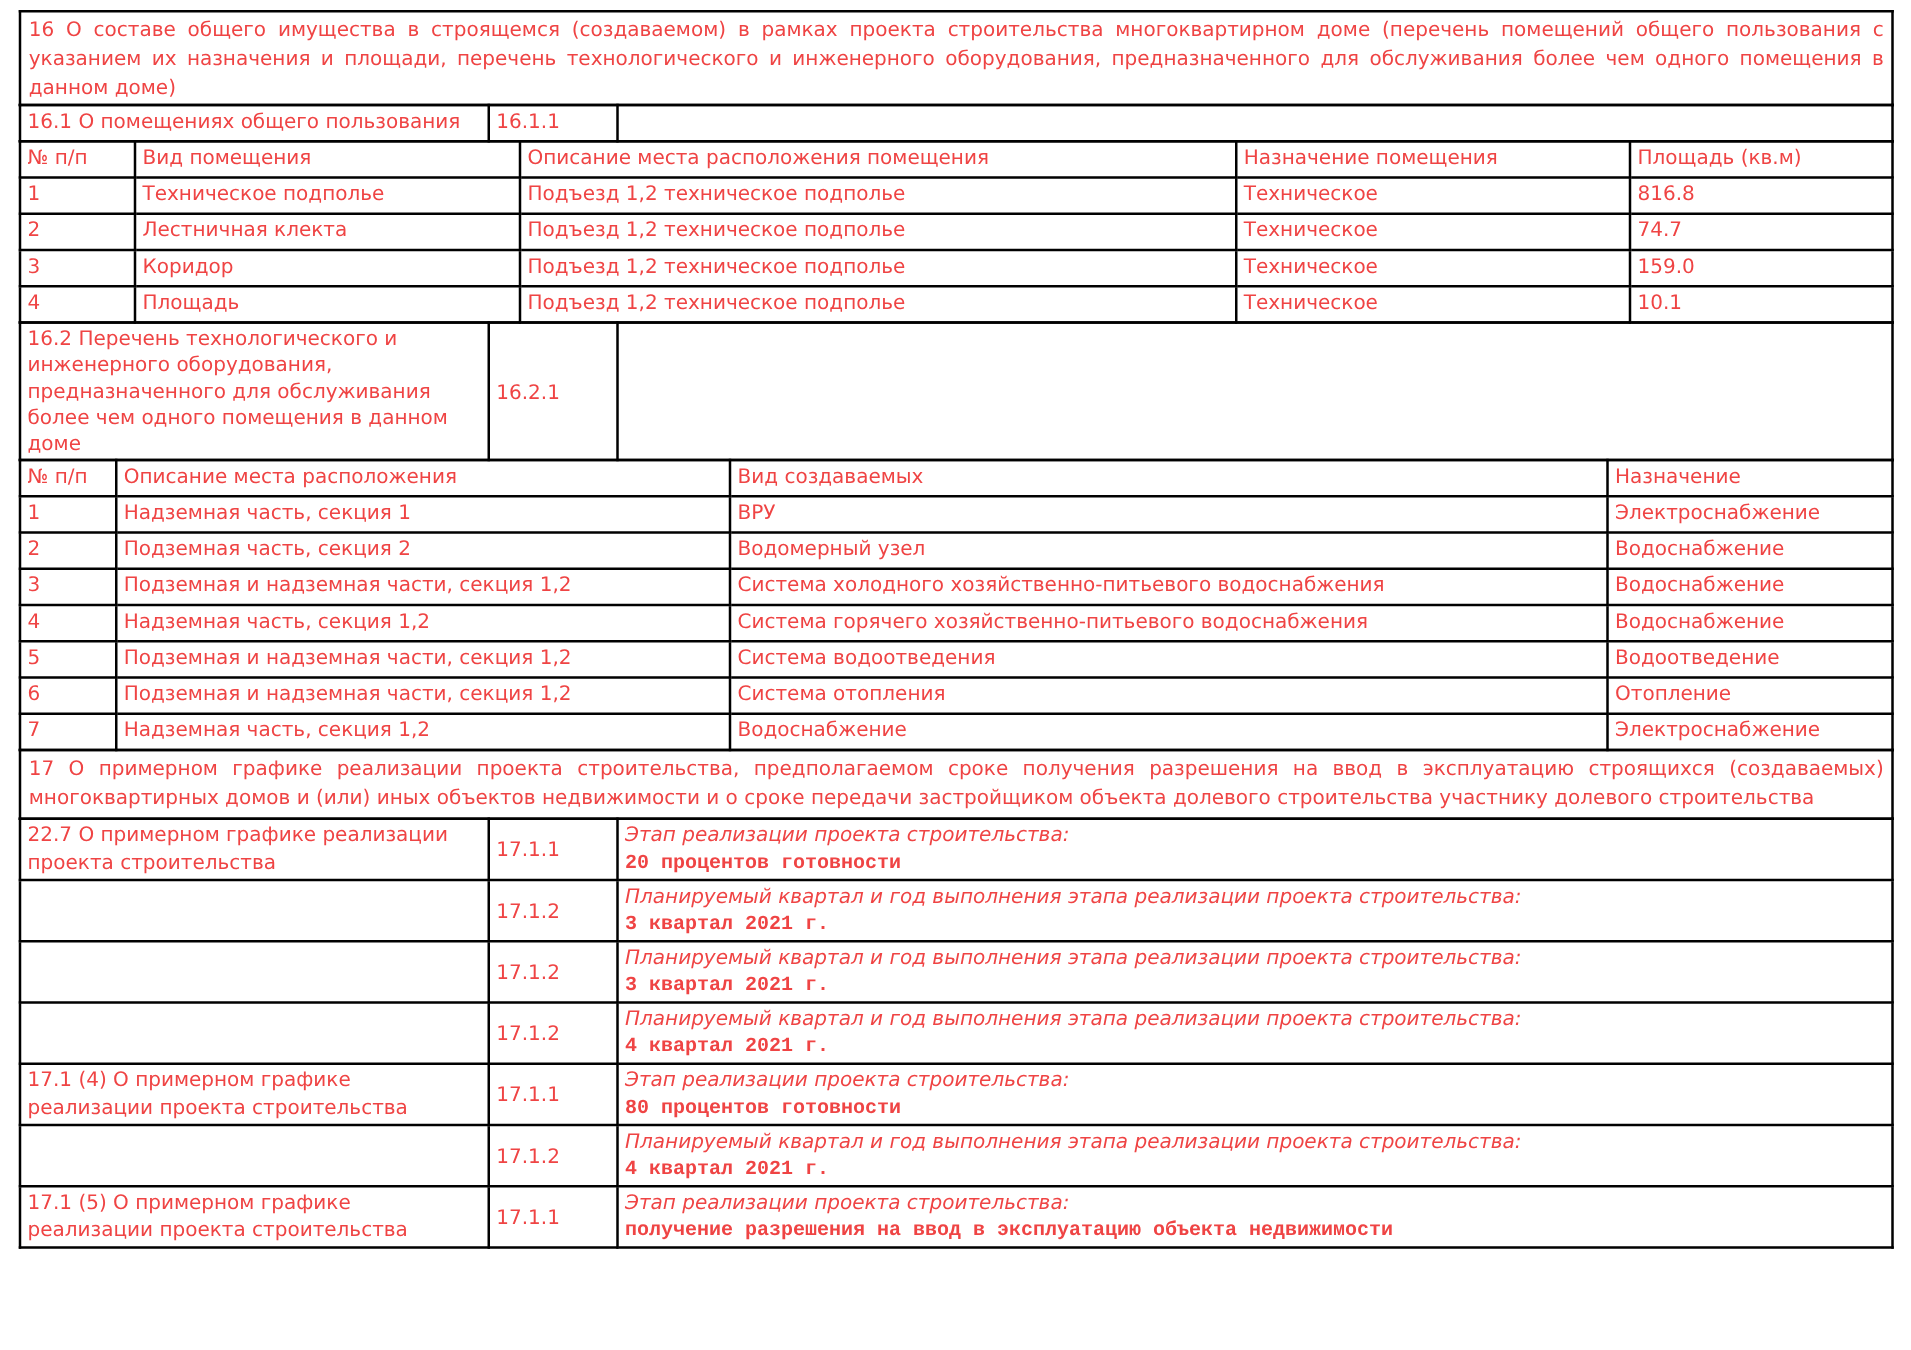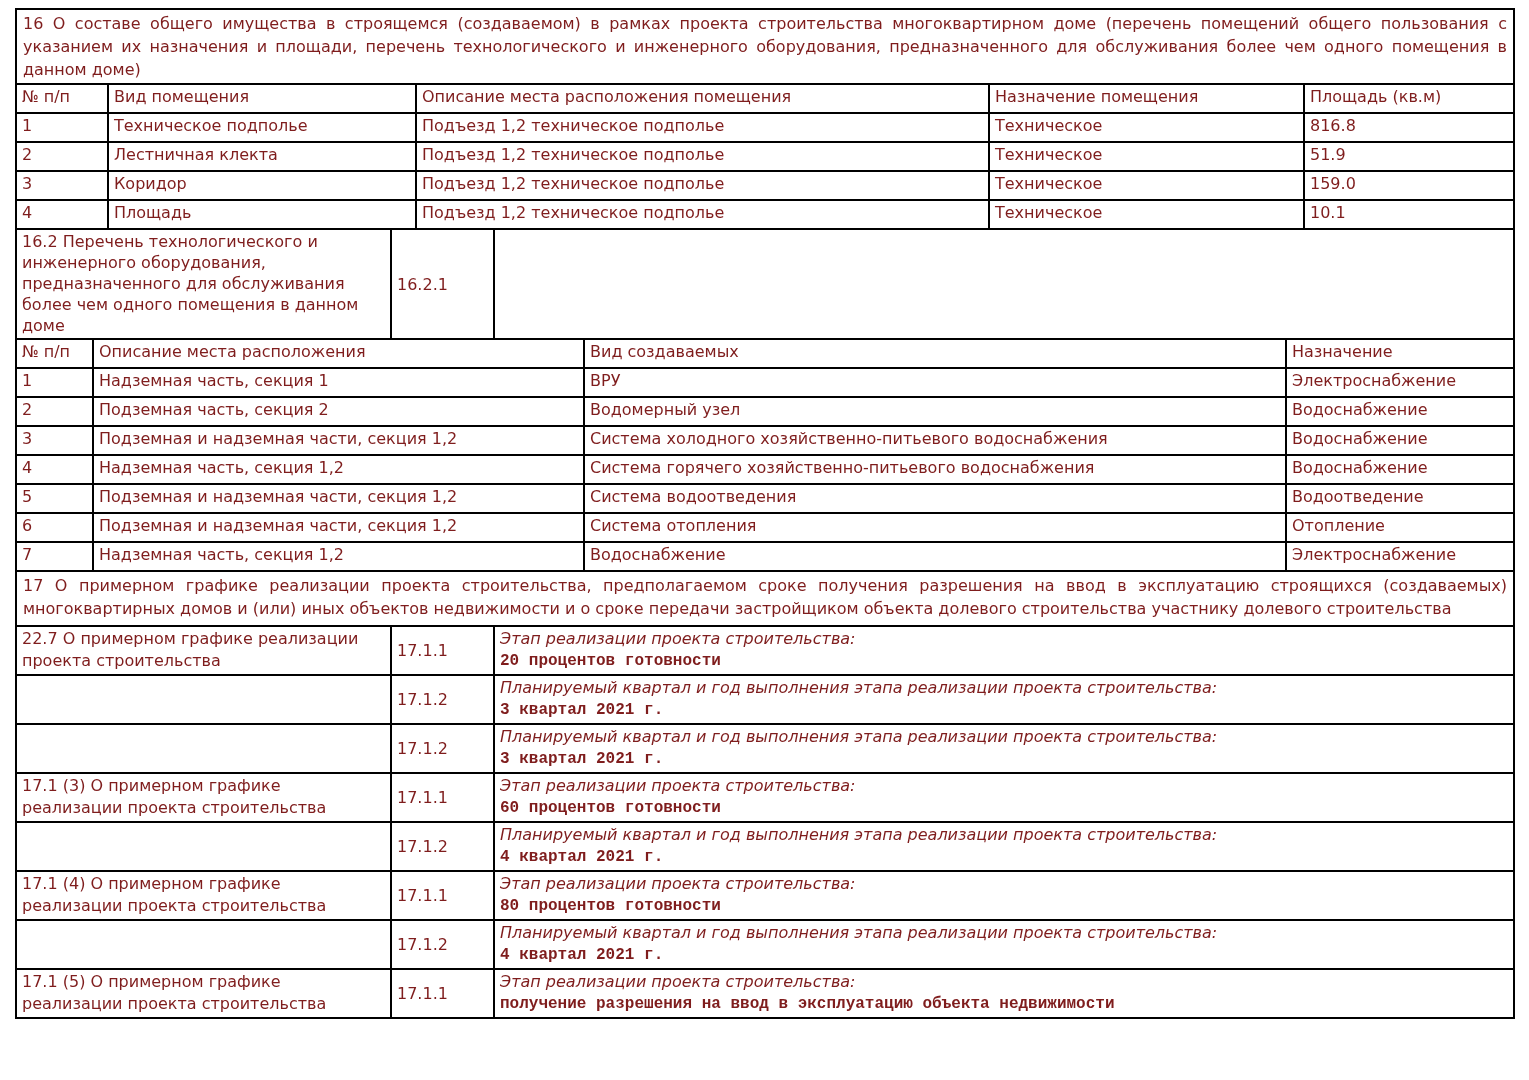--- a/index.html
+++ b/index.html
@@ -7,21 +7,21 @@
     padding: 0;
     background: #ffffff;
   }
   .page {
     position: relative;
     width: 1529px;
     height: 1080px;
     background: #ffffff;
     font-family: "DejaVu Sans", "Liberation Sans", sans-serif;
     font-size: 16px;
-    color: #7f1d1d;
+    color: #ef4444;
     overflow: hidden;
   }
   .doc {
     padding: 8px 16px 0 15px;
   }
   table.tbl {
     border-collapse: collapse;
     table-layout: fixed;
     width: 1498px;
   }
@@ -58,20 +58,34 @@
       <colgroup>
           <col style="width:1498px">
         </colgroup>
       <tbody>
           <tr>
         <td class="title-cell h49">16 О составе общего имущества в строящемся (создаваемом) в рамках проекта строительства многоквартирном доме (перечень помещений общего пользования с указанием их назначения и площади, перечень технологического и инженерного оборудования, предназначенного для обслуживания более чем одного помещения в данном доме)</td>
       </tr>
     </tbody>
       </table>
 
+    <table class="tbl">
+      <colgroup>
+          <col style="width:375px">
+          <col style="width:103px">
+          <col style="width:1020px">
+        </colgroup>
+      <tbody>
+          <tr>
+        <td class="h25">16.1 О помещениях общего пользования</td>
+        <td class="h25">16.1.1</td>
+        <td class="h25"></td>
+      </tr>
+    </tbody>
+      </table>
 
     <table class="tbl">
       <colgroup>
           <col style="width:92px">
           <col style="width:308px">
           <col style="width:573px">
           <col style="width:315px">
           <col style="width:210px">
         </colgroup>
       <tbody>
@@ -87,21 +101,21 @@
         <td class="h25">Техническое подполье</td>
         <td class="h25">Подъезд 1,2 техническое подполье</td>
         <td class="h25">Техническое</td>
         <td class="h25">816.8</td>
       </tr>
       <tr>
         <td class="h25">2</td>
         <td class="h25">Лестничная клекта</td>
         <td class="h25">Подъезд 1,2 техническое подполье</td>
         <td class="h25">Техническое</td>
-        <td class="h25">51.9</td>
+        <td class="h25">74.7</td>
       </tr>
       <tr>
         <td class="h25">3</td>
         <td class="h25">Коридор</td>
         <td class="h25">Подъезд 1,2 техническое подполье</td>
         <td class="h25">Техническое</td>
         <td class="h25">159.0</td>
       </tr>
       <tr>
         <td class="h25">4</td>
@@ -226,28 +240,20 @@
       <tr>
         <td class="h45"></td>
         <td class="h45 code-mid">17.1.2</td>
         <td class="h45">
           <div class="plain-line">Планируемый квартал и год выполнения этапа реализации проекта строительства:</div>
           <div class="bold-line">3 квартал 2021 г.</div>
         </td>
       </tr>
 
       <tr>
-        <td class="h45">17.1 (3) О примерном графике реализации проекта строительства</td>
-        <td class="h45 code-mid">17.1.1</td>
-        <td class="h45">
-          <div class="plain-line">Этап реализации проекта строительства:</div>
-          <div class="bold-line">60 процентов готовности</div>
-        </td>
-      </tr>
-      <tr>
         <td class="h45"></td>
         <td class="h45 code-mid">17.1.2</td>
         <td class="h45">
           <div class="plain-line">Планируемый квартал и год выполнения этапа реализации проекта строительства:</div>
           <div class="bold-line">4 квартал 2021 г.</div>
         </td>
       </tr>
 
       <tr>
         <td class="h45">17.1 (4) О примерном графике реализации проекта строительства</td>

